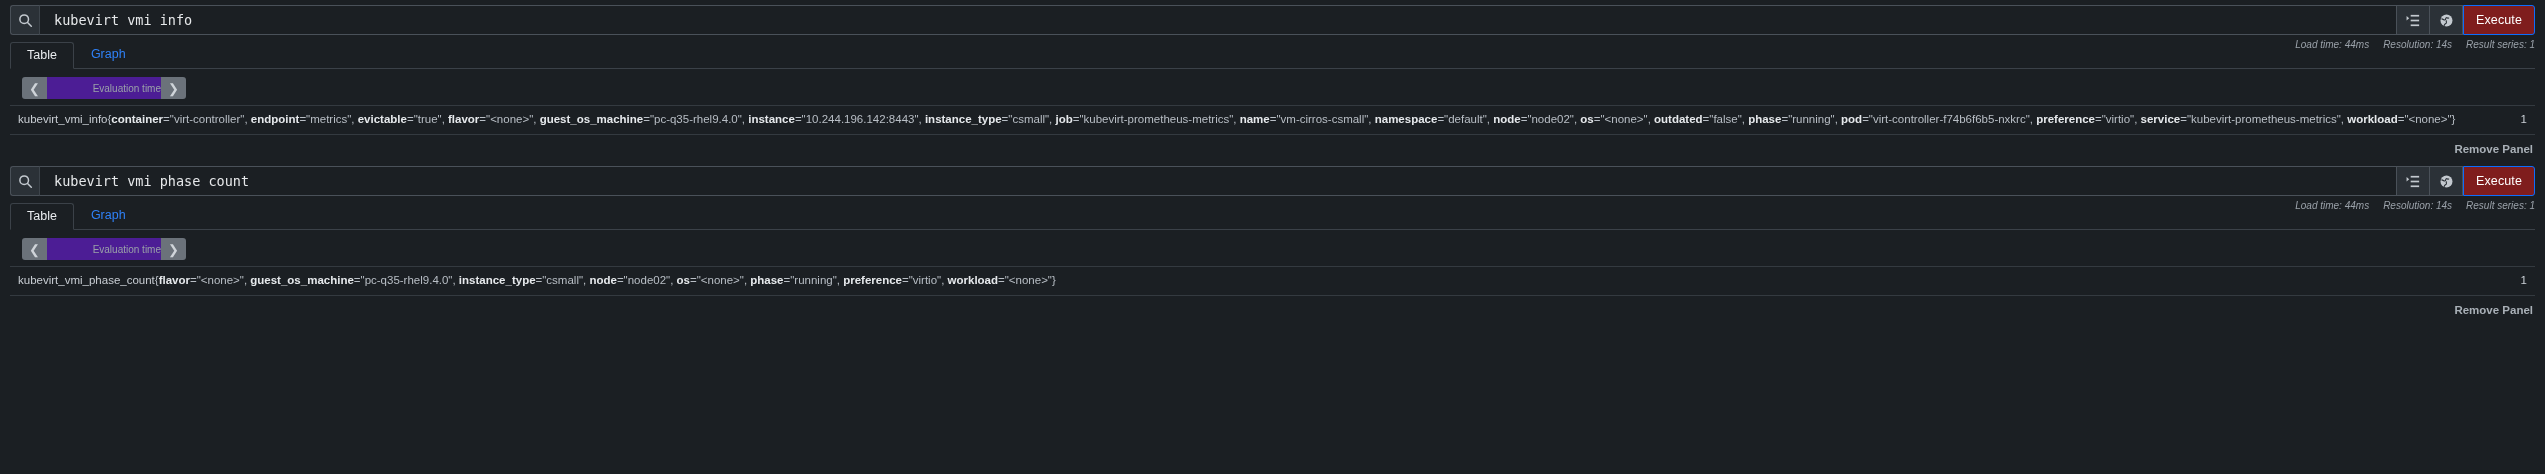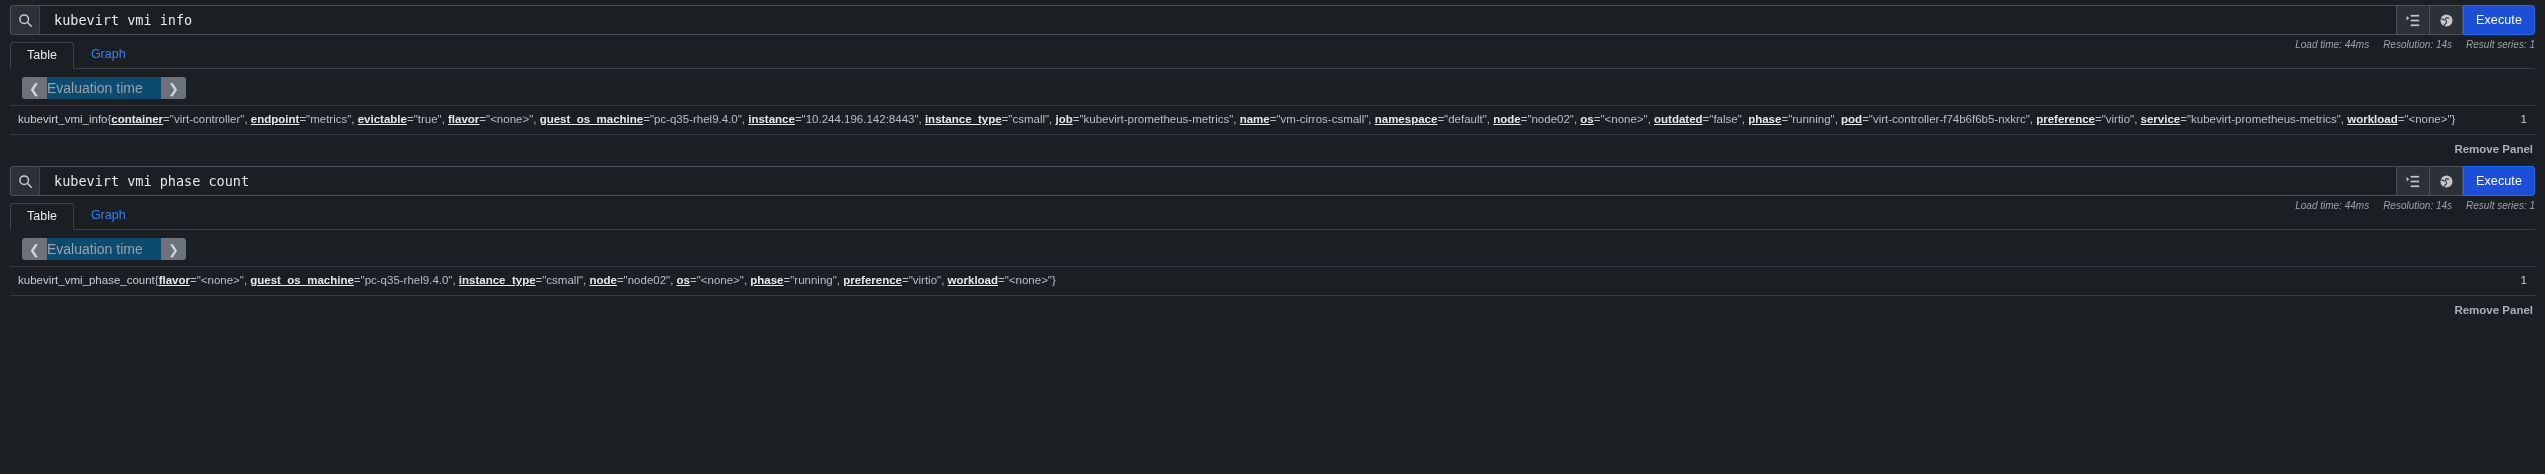--- a/index.html
+++ b/index.html
@@ -53,21 +53,21 @@
     border: 1px solid #4a5159;
     border-left: none;
     display: flex;
     align-items: center;
     justify-content: center;
     cursor: pointer;
   }
   .icon-btn svg { display:block; }
   .execute-btn {
     width: 72px;
-    background: #1d4ed8;
+    background: #7f1d1d;
     border: 1px solid #0d6efd;
     border-radius: 0 3px 3px 0;
     color: #ffffff;
     font-size: 12.5px;
     display: flex;
     align-items: center;
     justify-content: center;
     cursor: pointer;
     letter-spacing: .1px;
   }
@@ -119,41 +119,41 @@
     display: flex;
     align-items: center;
     justify-content: center;
     cursor: pointer;
     font-size: 13px;
   }
   .eval-arrow.left  { border-radius: 3px 0 0 3px; }
   .eval-arrow.right { border-radius: 0 3px 3px 0; }
   .eval-input {
     width: 114px;
-    background: #0c4a6e;
+    background: #4c1d95;
     border: none;
     color: #9aa1a9;
-    font-size: 14px;
-    text-align: left;
+    font-size: 10px;
+    text-align: right;
     outline: none;
   }
   .eval-input::placeholder { color: #9aa1a9; }
 
   
   .result-table { width: 100%; border-collapse: collapse; }
   .result-table tr { border-top: 1px solid #343a40; border-bottom: 1px solid #343a40; }
   .result-table td {
     padding: 6px 8px 7px 8px;
     font-size: 11.5px;
     line-height: 15px;
     vertical-align: top;
   }
   .metric-cell { color: #c9ced4; font-family: "Liberation Sans", sans-serif; }
   .metric-name { color: #c9ced4; }
-  .lbl-key { font-weight: bold; color: #e6e9ec; text-decoration: underline; }
+  .lbl-key { font-weight: bold; color: #e6e9ec; }
   .lbl-val { color: #b9bfc6; }
   .punct { color: #b9bfc6; }
   .value-cell { text-align: right; width: 40px; color: #c9ced4; white-space: nowrap; }
 
   
   .remove-row {
     display: flex;
     justify-content: flex-end;
     padding: 8px 2px 0 0;
     height: 26px;

